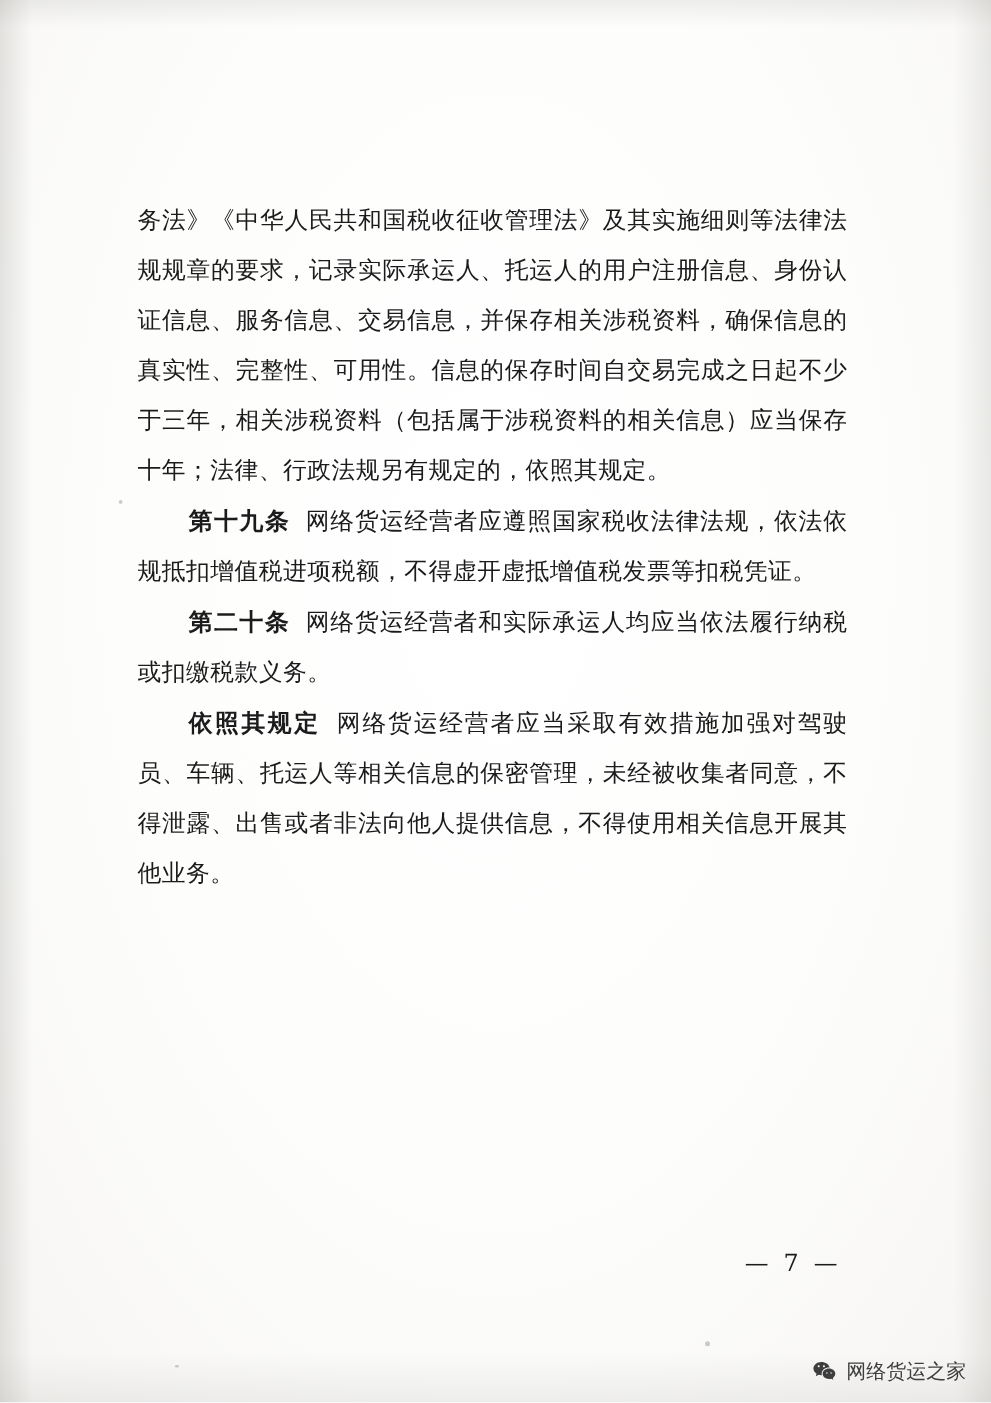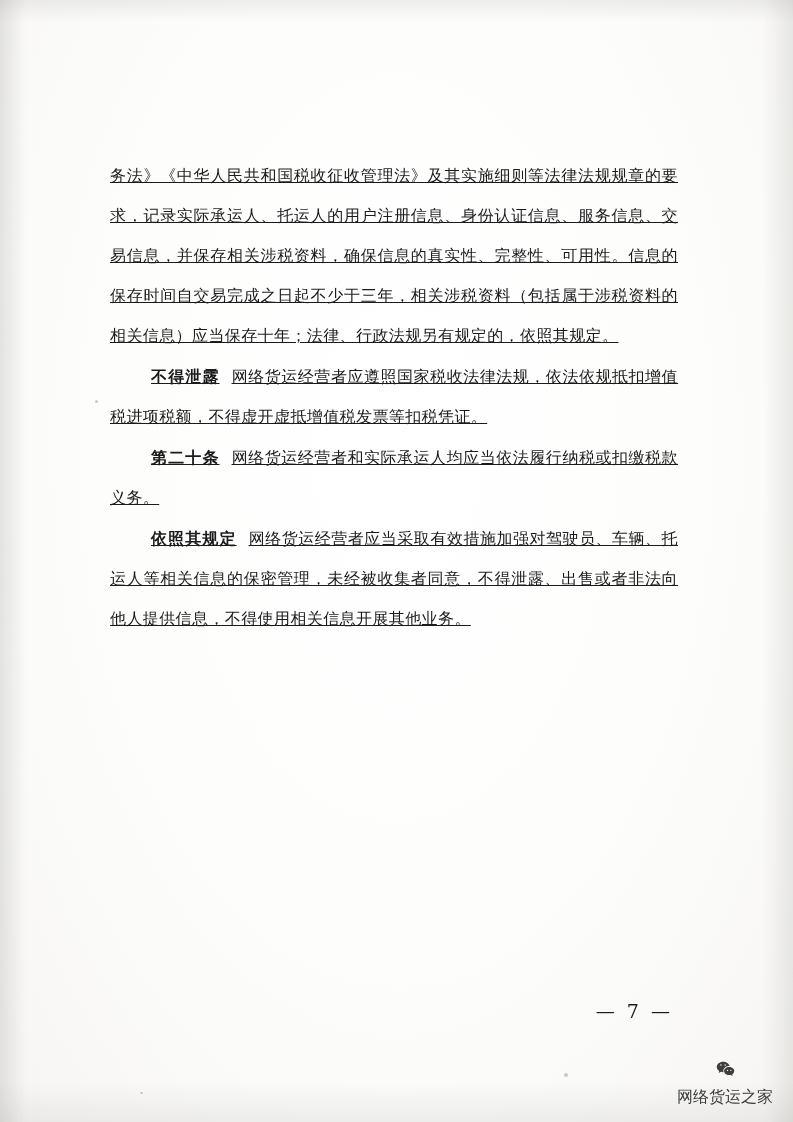--- a/index.html
+++ b/index.html
@@ -55,29 +55,28 @@
 
   
   .doc-body {
     position: absolute;
     left: 110px;
     top: 156px;
     width: 568px;
   }
 
   .para {
-    font-size: 16px;
+    font-size: 19px;
     line-height: 40px;
     color: #1b1b1b;
     text-align: justify;
     text-justify: inter-ideograph;
     letter-spacing: 0.4px;
     margin: 0 0 1px 0;
     font-family: "DejaVu Serif", "Liberation Serif", serif;
-    text-decoration: underline;
   }
   .para.indent {
     text-indent: 41px;
   }
   .para .art-no {
     font-weight: bold;
     letter-spacing: 1px;
   }
   .para .gap {
     display: inline-block;
@@ -100,21 +99,20 @@
     position: absolute;
     right: 20px;
     bottom: 14px;
     display: flex;
     align-items: center;
     gap: 7px;
     color: #2f2f2f;
     font-size: 16px;
     font-family: "DejaVu Sans", "Liberation Sans", sans-serif;
     opacity: 0.92;
-    flex-direction: column;
   }
   .wechat-badge .wx-icon {
     width: 21px;
     height: 21px;
     display: inline-block;
     position: relative;
   }
   .wechat-badge .wx-icon svg { display: block; }
 
   
@@ -139,21 +137,21 @@
   <div class="speckle" style="left:564px; top:1073px; width:4px; height:4px;"></div>
   <div class="speckle" style="left:140px; top:1092px; width:3px; height:2px;"></div>
 
   <div class="doc-body">
 
     <p class="para">务法》《中华人民共和国税收征收管理法》及其实施细则等法律法规规章的要求，记录实际承运人、托运人的用户注册信息、身份认证信息、服务信息、交易信息，并保存相关涉税资料，确保信息的真实性、完整性、可用性。信息的保存时间自交易完成之日起不少于三年，相关涉税资料（包括属于涉税资料的相关信息）应当保存十年；法律、行政法规另有规定的，依照其规定。</p>
 
 
 
     <p class="para indent">
-      <span class="art-no">不得泄露</span><span class="gap"></span><span>网络货运经营者应遵照国家税收法律法规，依法依规抵扣增值税进项税额，不得虚开虚抵增值税发票等扣税凭证。</span>
+      <span class="art-no">第十九条</span><span class="gap"></span><span>网络货运经营者应遵照国家税收法律法规，依法依规抵扣增值税进项税额，不得虚开虚抵增值税发票等扣税凭证。</span>
     </p>
 
     <p class="para indent">
       <span class="art-no">第二十条</span><span class="gap"></span><span>网络货运经营者和实际承运人均应当依法履行纳税或扣缴税款义务。</span>
     </p>
 
 
     <p class="para indent">
       <span class="art-no">依照其规定</span><span class="gap"></span><span>网络货运经营者应当采取有效措施加强对驾驶员、车辆、托运人等相关信息的保密管理，未经被收集者同意，不得泄露、出售或者非法向他人提供信息，不得使用相关信息开展其他业务。</span>
     </p>

